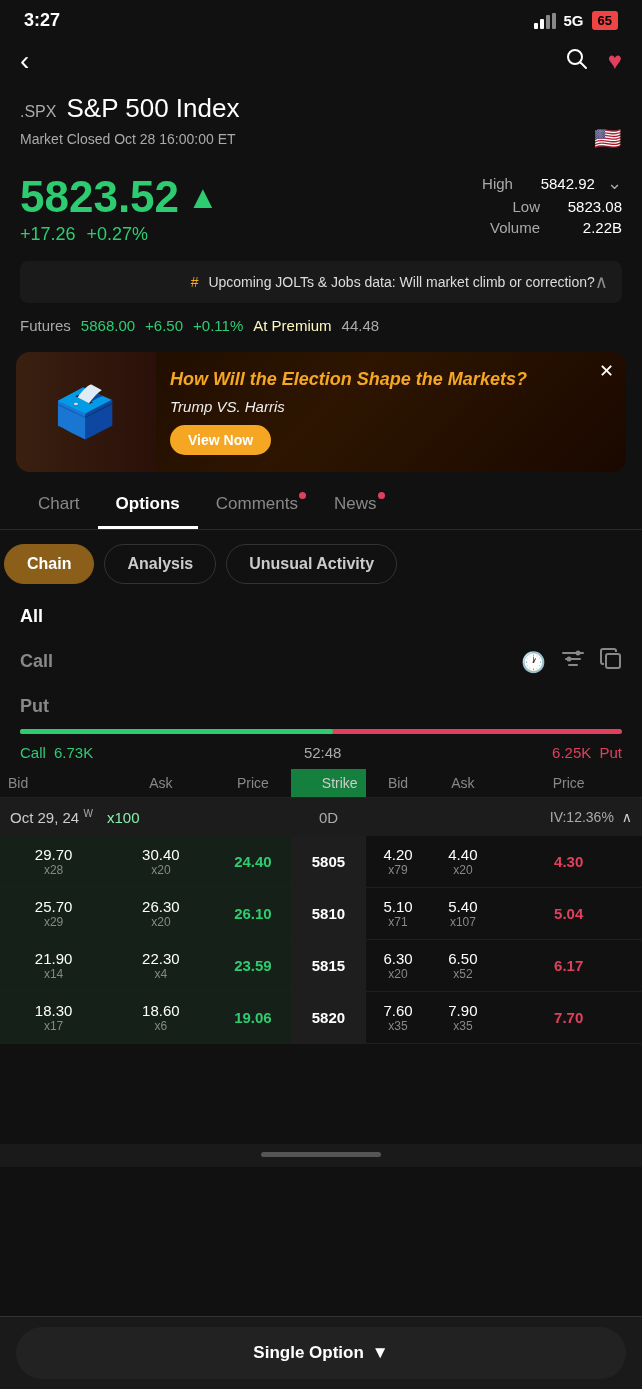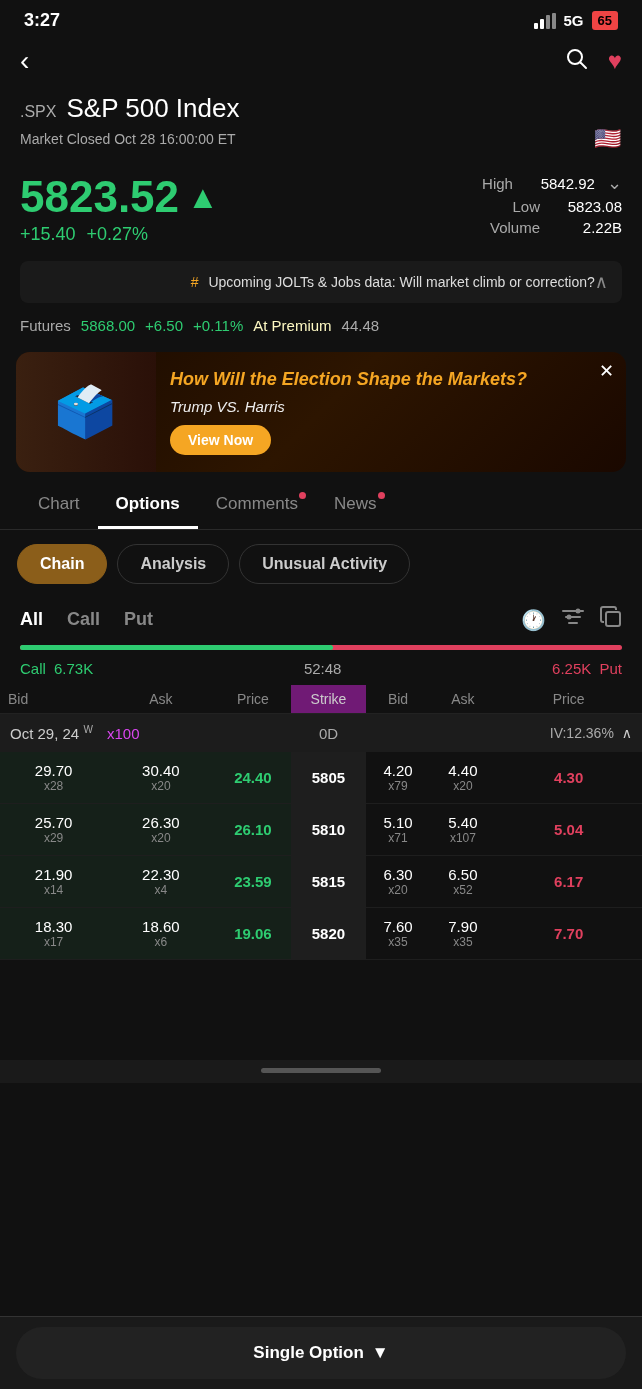--- a/index.html
+++ b/index.html
@@ -196,21 +196,21 @@
       border-radius: 50%;
       background: #e0405e;
       position: absolute;
       top: 10px;
       right: 10px;
     }
 
     
     .subtabs-row {
       display: flex;
-      padding: 14px 17px;
+      padding: 14px 4px;
       gap: 10px;
     }
     .subtab {
       padding: 10px 22px;
       border-radius: 22px;
       font-size: 16px;
       font-weight: 600;
       cursor: pointer;
       border: 1.5px solid #333;
       color: #ccc;
@@ -222,21 +222,21 @@
       color: #fff;
     }
 
     
     .call-put-row {
       display: flex;
       justify-content: space-between;
       align-items: center;
       padding: 8px 20px 4px;
     }
-    .call-put-left { display: flex; gap: 24px; }
+    .call-put-left { display: flex; gap: 24px; flex-direction: column; }
     .cp-item {
       font-size: 18px;
       font-weight: 600;
       color: #888;
       cursor: pointer;
     }
     .cp-item.active { color: #fff; }
     .call-put-icons { display: flex; gap: 16px; align-items: center; }
     .cp-icon { font-size: 20px; color: #888; cursor: pointer; }
 
@@ -275,33 +275,33 @@
     }
     .options-table thead tr th {
       font-size: 14px;
       color: #888;
       font-weight: 500;
       padding: 6px 8px;
       text-align: center;
       border-bottom: 1px solid #222;
     }
     .options-table thead tr th.strike-col {
-      text-align: center;
-      background: #701a75;
+      text-align: right;
+      background: #15803d;
       color: #ccc;
     }
     .options-table thead tr th.left { text-align: left; }
 
     .expiry-row td {
       background: #1c1c1c;
       padding: 10px 10px;
       font-size: 15px;
       color: #ccc;
     }
-    .expiry-row .expiry-mult { color: #d946ef; margin-left: 10px; }
+    .expiry-row .expiry-mult { color: #86efac; margin-left: 10px; }
     .expiry-row .expiry-od { text-align: center; color: #aaa; }
     .expiry-row .expiry-iv { text-align: right; color: #aaa; font-size: 14px; }
     .expiry-caret { color: #ccc; margin-left: 4px; }
 
     .data-row td {
       padding: 10px 8px;
       font-size: 15px;
       text-align: center;
       border-bottom: 1px solid #1e1e1e;
     }
@@ -420,21 +420,21 @@
   </div>
 </div>
 
 <div class="price-section">
   <div class="price-left">
     <div class="main-price">
       <span>5823.52</span>
       <span class="price-arrow">▲</span>
     </div>
     <div class="price-change">
-      <span>+15.40</span>
+      <span>+17.26</span>
       <span style="margin-left:6px;">+0.27%</span>
     </div>
   </div>
   <div class="price-stats">
     <div class="price-stat-row">
       <span class="stat-label">High</span>
       <span class="stat-value">5842.92</span>
       <span class="expand-btn">⌄</span>
     </div>
     <div class="price-stat-row">

